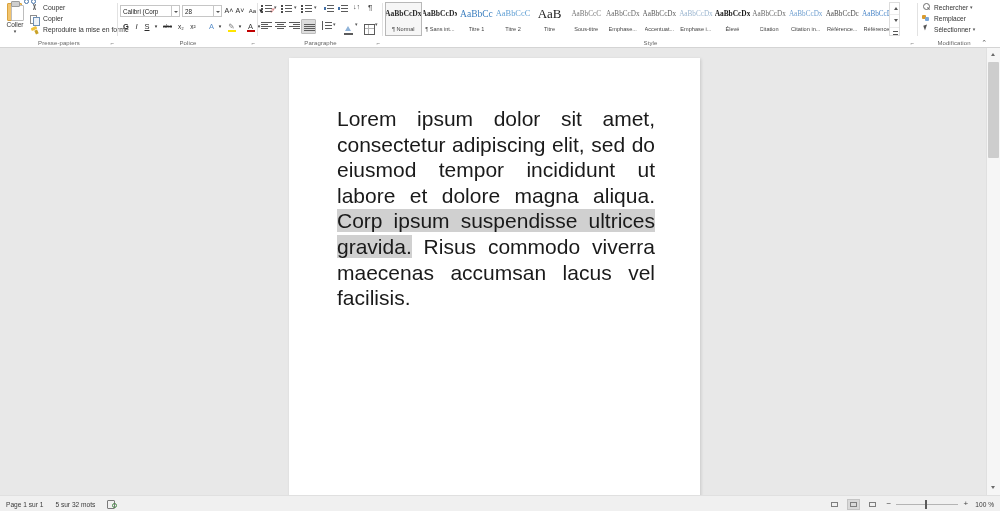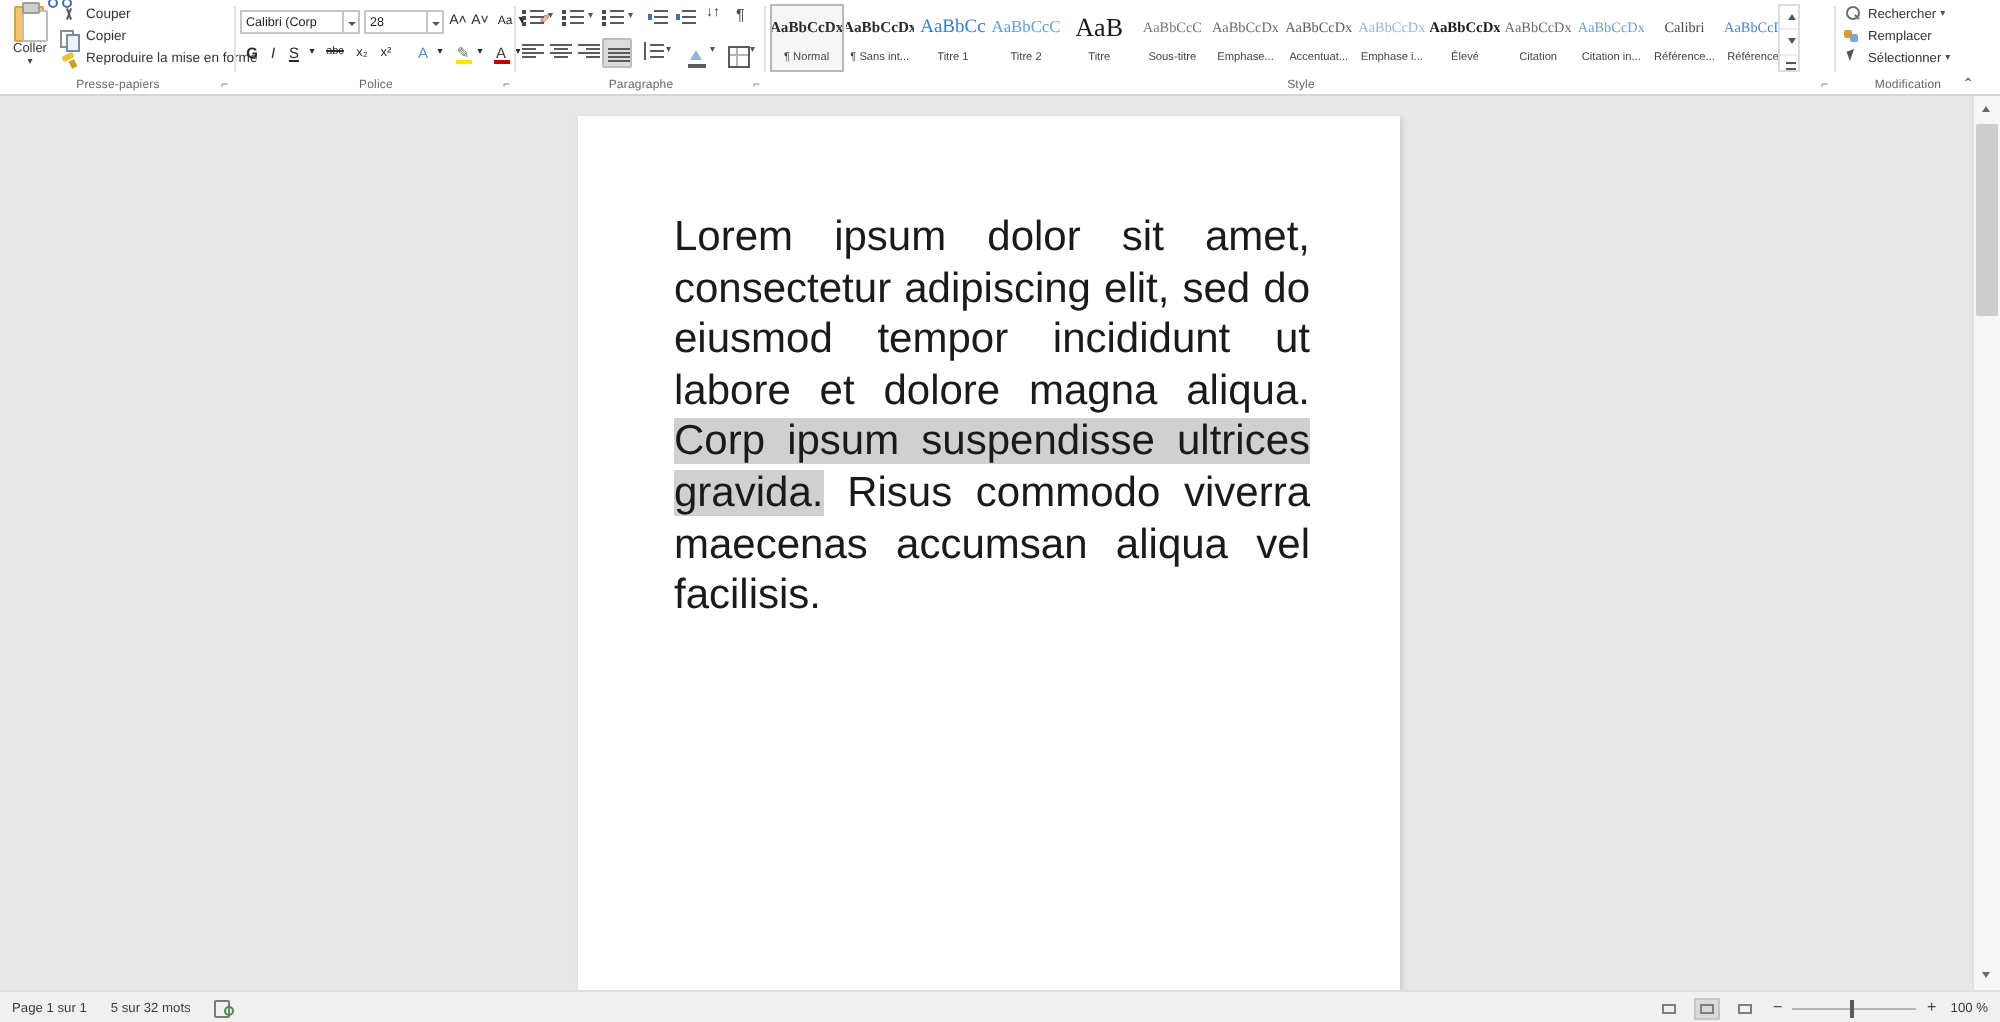--- a/index.html
+++ b/index.html
@@ -374,21 +374,21 @@
             </div>
             <div class="sitem">
               <div class="s-sample" style="color: rgb(106, 106, 106); font-size: 7.2px;">AaBbCcDx</div>
               <div class="s-name">Citation</div>
             </div>
             <div class="sitem">
               <div class="s-sample" style="color: rgb(111, 159, 208); font-size: 7.2px;">AaBbCcDx</div>
               <div class="s-name">Citation in...</div>
             </div>
             <div class="sitem">
-              <div class="s-sample" style="color: rgb(74, 74, 74); font-size: 7.2px;">Calibri</div>
+              <div class="s-sample" style="color: rgb(74, 74, 74); font-size: 7.2px;">AaBbCcDc</div>
               <div class="s-name">Référence...</div>
             </div>
             <div class="sitem">
               <div class="s-sample" style="color: rgb(74, 134, 200); font-size: 7.2px;">AaBbCcDx</div>
               <div class="s-name">Référence...</div>
             </div>
           </div>
         <div class="gal-nav">
           <div class="caretU"></div>
           <div class="caretD"></div>
@@ -426,21 +426,21 @@
       </div>
       <div class="grp-label">Modification</div>
       <div class="collapse">⌃</div>
     </div>
 
   </div>
 
   <div class="work">
     <div class="page">
       <div class="doc-text">
-        <span>Lorem ipsum dolor sit amet, consectetur adipiscing elit, sed do eiusmod tempor incididunt ut labore et dolore magna aliqua. </span><span class="hl">Corp ipsum suspendisse ultrices gravida.</span><span> Risus commodo viverra maecenas accumsan aliqua vel facilisis.</span>
+        <span>Lorem ipsum dolor sit amet, consectetur adipiscing elit, sed do eiusmod tempor incididunt ut labore et dolore magna aliqua. </span><span class="hl">Corp ipsum suspendisse ultrices gravida.</span><span> Risus commodo viverra maecenas accumsan lacus vel facilisis.</span>
       </div>
     </div>
   </div>
 
   <div class="vscroll">
     <div class="vbtn up"></div>
     <div class="vthumb"></div>
     <div class="vbtn dn"></div>
   </div>
 

